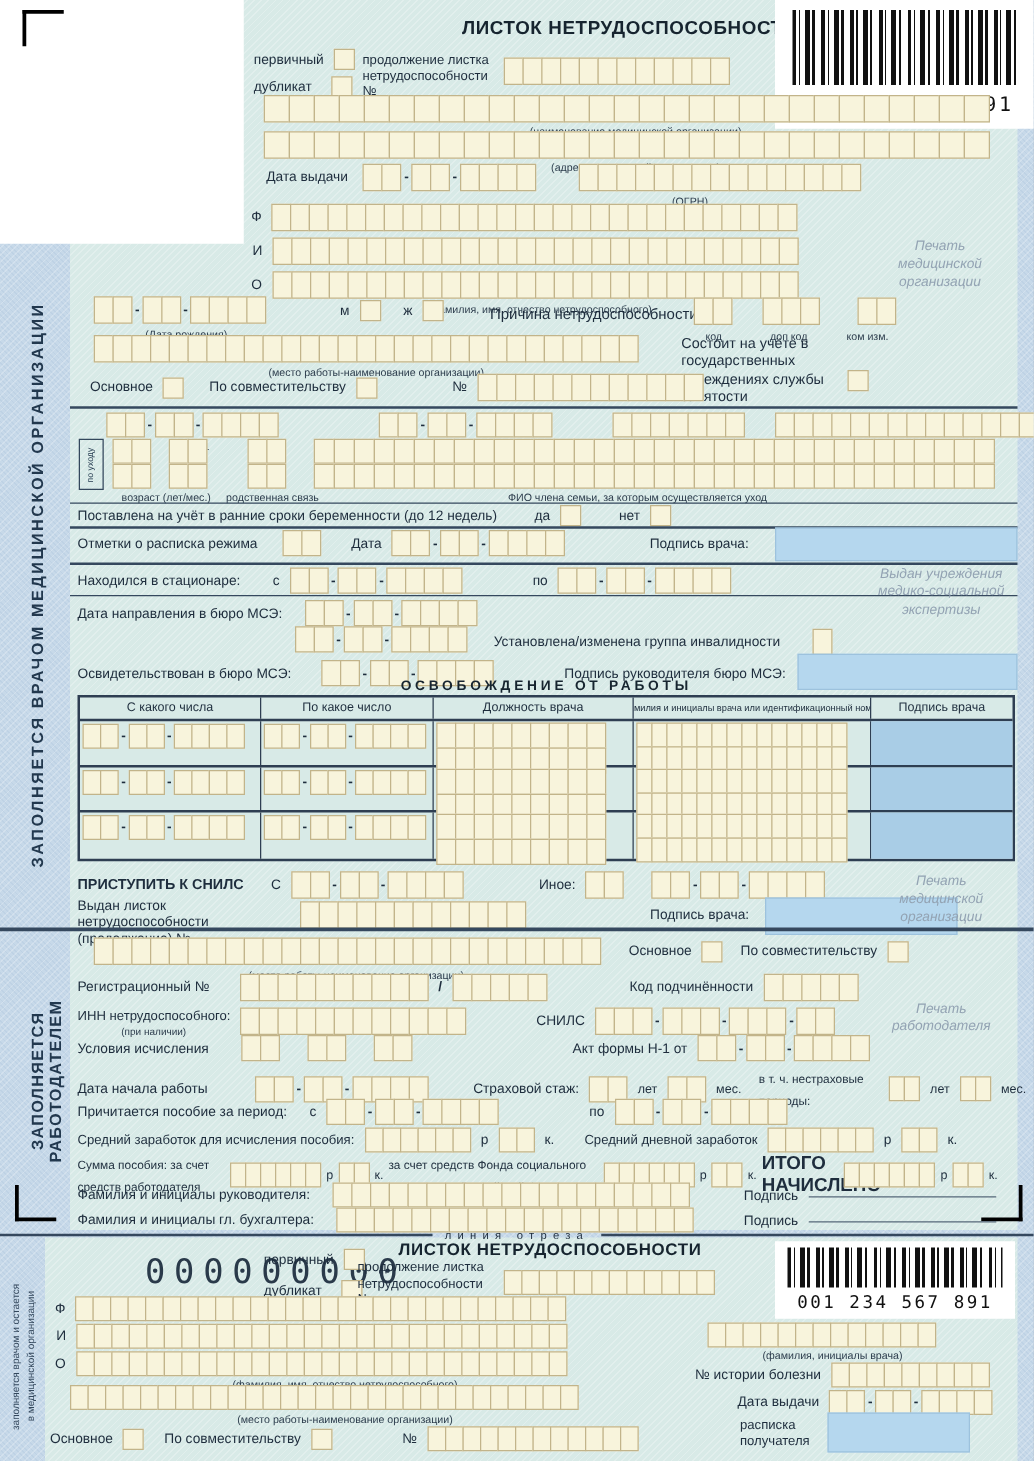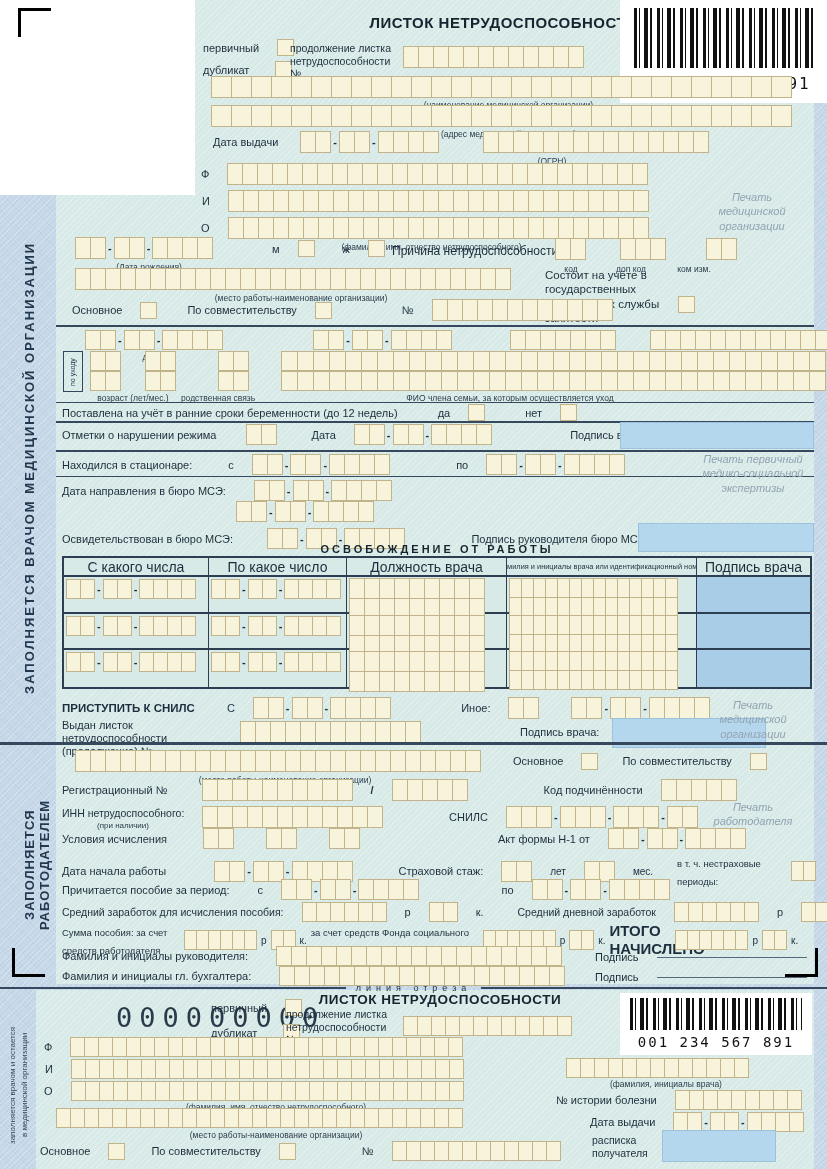--- a/index.html
+++ b/index.html
@@ -5,21 +5,21 @@
   html,body{margin:0;padding:0}
   body{font-family:"Liberation Sans",sans-serif;background:#9aa7b4}
   .page{position:relative;width:827px;height:1169px;margin:0 auto;overflow:hidden;
     background:#c7d9e9;
     background-image:repeating-linear-gradient(135deg,rgba(255,255,255,.22) 0 1px,transparent 1px 4px),
                      repeating-linear-gradient(45deg,rgba(90,130,180,.08) 0 1px,transparent 1px 3px);
     color:#1e2d3d;}
   .panel{position:absolute;background:#d8eae7;
     background-image:repeating-linear-gradient(135deg,rgba(255,255,255,.25) 0 1px,transparent 1px 4px);}
   .white{position:absolute;background:#ffffff}
-  .r{position:absolute;display:flex;align-items:center;gap:18px}
+  .r{position:absolute;display:flex;align-items:center;gap:8px}
   .lb{font-size:11px;white-space:nowrap;color:#1e2d3d}
   .bold{font-weight:bold}
   .wr{white-space:normal}
   .cap{position:absolute;font-size:8.5px;color:#2c3c4c;text-align:center}
   .cg{display:flex}
   .cell{box-sizing:border-box;width:16px;height:21px;background:#f8f4dc;border:1px solid #c2b48a;margin-left:-1px}
   .cg .cell:first-child{margin-left:0}
   .cw21 .cell{width:21px;height:22px}
   .cw15 .cell{width:16px;height:22px}
   .cw17 .cell{width:17px}
@@ -37,21 +37,21 @@
   .crn.tl{border-top:3px solid #000;border-left:3px solid #000}
   .crn.tr{border-top:3px solid #000;border-right:3px solid #000}
   .crn.bl{border-bottom:3px solid #000;border-left:3px solid #000}
   .crn.br{border-bottom:3px solid #000;border-right:3px solid #000}
   .bcbars{background:repeating-linear-gradient(90deg,#111 0 3px,transparent 3px 5px,#111 5px 6px,transparent 6px 10px,#111 10px 14px,transparent 14px 16px,#111 16px 18px,transparent 18px 23px)}
   .bcnum{font-size:16px;letter-spacing:2px;color:#111;text-align:center;font-family:"DejaVu Sans Mono",monospace}
   .title{position:absolute;font-weight:bold;font-size:15px;letter-spacing:.5px;color:#16242f;text-align:center}
   
   .rel{position:absolute;left:62px;top:556px;width:750px;height:133px;border:2px solid #2e3e52;box-sizing:border-box;background:#d8eae7}
   .rel .hrow{display:flex;height:19px;border-bottom:2px solid #2e3e52;box-sizing:border-box}
-  .rel .hc{font-size:14px;text-align:center;border-right:1.5px solid #2e3e52;box-sizing:border-box;display:flex;align-items:center;justify-content:center;white-space:nowrap;overflow:hidden}
+  .rel .hc{font-size:10px;text-align:center;border-right:1.5px solid #2e3e52;box-sizing:border-box;display:flex;align-items:center;justify-content:center;white-space:nowrap;overflow:hidden}
   .rel .brow{display:flex;height:36.6px;border-bottom:2px solid #2e3e52;box-sizing:border-box}
   .rel .brow:last-child{border-bottom:none}
   .rel .bc{border-right:1.5px solid #2e3e52;box-sizing:border-box;padding:2px 0 0 2px}
   .rel .c1{width:145px}.rel .c2{width:138px}.rel .c3{width:160px}.rel .c4{width:190px}
   .rel .c5{width:113px;border-right:none}
   .rel .bc.c5{background:#a9cde6;padding:0}
   .stack .cg{margin-top:-1px}
   .cut{position:absolute;left:0;top:983px;width:827px;display:flex;align-items:center;gap:10px}
   .cut .ln{flex:1;height:2px;background:#35485e}
   .cut .tx{font-size:9px;letter-spacing:5px;color:#1e2d3d}
@@ -618,21 +618,21 @@
     <span class="lb">Поставлена на учёт в ранние сроки беременности (до 12 недель)</span>
     <span class="lb" style="margin-left:22px">да</span>
     <span class="cb"></span>
     <span class="lb" style="margin-left:22px">нет</span>
     <span class="cb"></span>
   </div>
 
   <div class="hline" style="left:56px;top:421px;width:758px"></div>
 
   <div class="r" style="left:62px;top:424px">
-    <span class="lb">Отметки о нарушении режима</span>
+    <span class="lb">Отметки о расписка режима</span>
     <span class="cg" style="margin-left:12px">
         <span class="cell"></span>
         <span class="cell"></span>
       </span>
     <span class="lb" style="margin-left:16px">Дата</span>
     <span class="date">
         <span class="cg">
           <span class="cell"></span>
           <span class="cell"></span>
         </span>
@@ -733,20 +733,26 @@
         </span>
         <span class="dsh">-</span>
         <span class="cg">
           <span class="cell"></span>
           <span class="cell"></span>
           <span class="cell"></span>
           <span class="cell"></span>
         </span>
       </span>
   </div>
+  <div class="r" style="left:395px;top:503px">
+    <span class="lb">Установлена/изменена группа инвалидности</span>
+    <span class="cg" style="margin-left:18px">
+        <span class="cell"></span>
+      </span>
+  </div>
   <div class="r" style="left:62px;top:528px">
     <span class="lb">Освидетельствован в бюро МСЭ:</span>
     <span class="date" style="margin-left:16px">
         <span class="cg">
           <span class="cell"></span>
           <span class="cell"></span>
         </span>
         <span class="dsh">-</span>
         <span class="cg">
           <span class="cell"></span>
@@ -756,21 +762,21 @@
         <span class="cg">
           <span class="cell"></span>
           <span class="cell"></span>
           <span class="cell"></span>
           <span class="cell"></span>
         </span>
       </span>
     <span class="lb" style="margin-left:48px">Подпись руководителя бюро МСЭ:</span>
   </div>
   <div class="sig" style="left:638px;top:523px;width:174px;height:27px"></div>
-  <div class="stamp" style="left:700px;top:452px;width:106px">Печать первичный медико-социальной экспертизы</div>
+  <div class="stamp" style="left:700px;top:452px;width:106px">Выдан учреждения медико-социальной экспертизы</div>
 
   <div class="title" style="left:62px;top:543px;width:750px;font-size:11px;letter-spacing:3px">ОСВОБОЖДЕНИЕ ОТ РАБОТЫ</div>
   <div class="rel">
     <div class="hrow">
       <div class="hc c1">С какого числа</div>
       <div class="hc c2">По какое число</div>
       <div class="hc c3">Должность врача</div>
       <div class="hc c4" style="font-size:7.4px">Фамилия и инициалы врача или идентификационный номер</div>
       <div class="hc c5">Подпись врача</div>
     </div>

